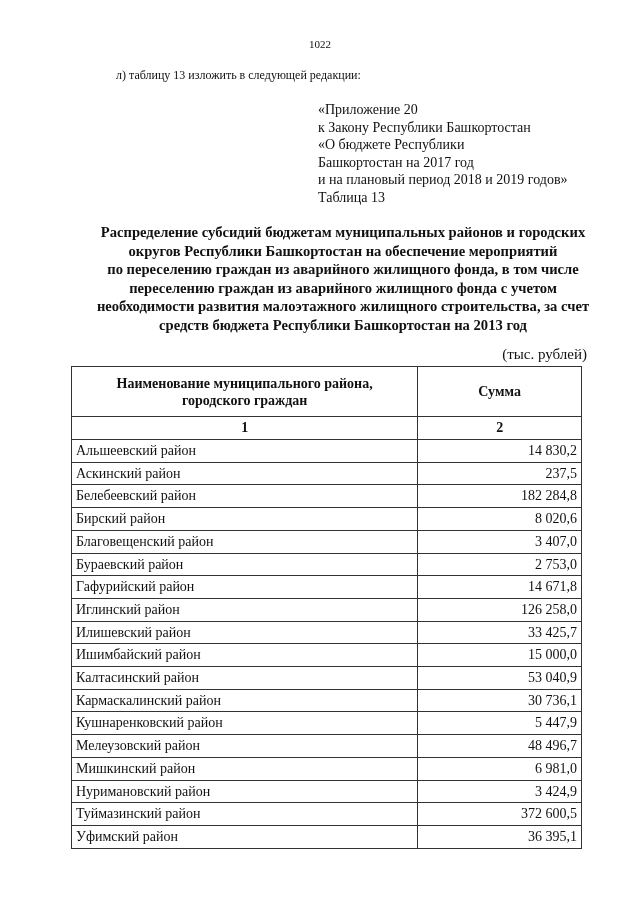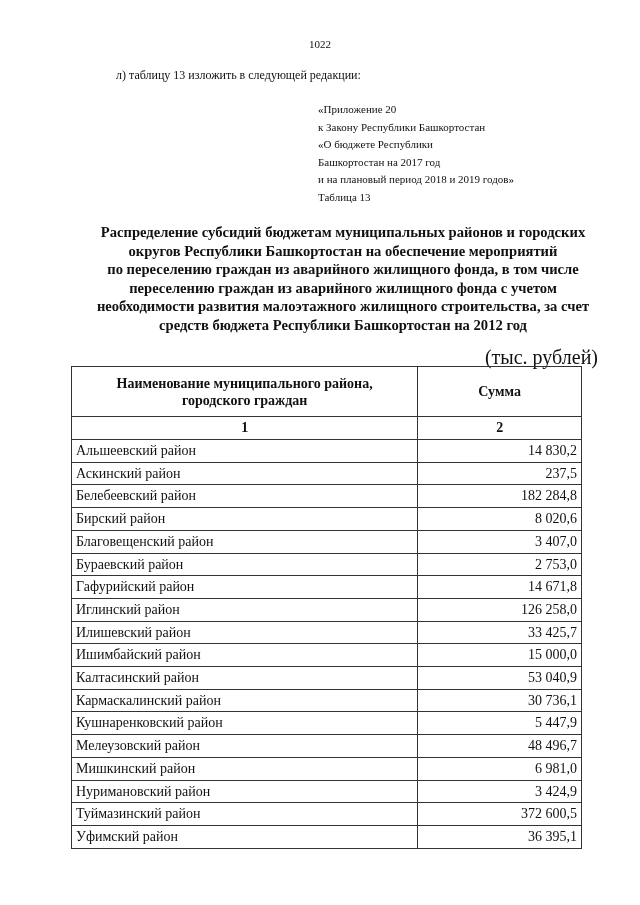--- a/index.html
+++ b/index.html
@@ -1,25 +1,25 @@
 <!DOCTYPE html>
 <html><head>
 <meta charset="utf-8">
 <style>
   html, body { margin: 0; padding: 0; background: #ffffff; }
   body { width: 640px; height: 905px; position: relative; overflow: hidden;
          font-family: "Liberation Serif", "DejaVu Serif", serif; color: #111; }
   .page-number { position: absolute; top: 38px; left: 0; width: 640px; text-align: center;
                  font-size: 11px; }
   .instruction { position: absolute; top: 68px; left: 116px; font-size: 12px; white-space: nowrap; }
-  .appendix { position: absolute; top: 101px; left: 318px; font-size: 11px; line-height: 17.6px; }
+  .appendix { position: absolute; top: 101px; left: 318px; font-size: 14px; line-height: 17.6px; }
   .appendix div { white-space: nowrap; }
   .title { position: absolute; top: 223px; left: 66px; width: 554px; text-align: center;
            font-weight: bold; font-size: 14.6px; line-height: 18.6px; }
-  .units { position: absolute; top: 346px; right: 42px; font-size: 20px; white-space: nowrap; }
+  .units { position: absolute; top: 346px; right: 53px; font-size: 15px; white-space: nowrap; }
   table.budget { position: absolute; top: 366px; left: 71px; width: 511px;
                  border-collapse: collapse; font-size: 14px; }
   table.budget td, table.budget th { border: 1px solid #333; padding: 0 4px; }
   table.budget th { font-weight: bold; text-align: center; }
   .col1 { width: 342px; }
   .col2 { width: 157px; }
   tr.head-row th { height: 49px; line-height: 17px; }
   tr.num-row th { height: 22px; line-height: 22px; }
   tr.data-row td { height: 21.7px; line-height: 21.7px; }
   td.name { text-align: left; padding-left: 5px; margin-top: 16px; }
@@ -40,21 +40,21 @@
   <div>и на плановый период 2018 и 2019 годов»</div>
   <div>Таблица 13</div>
 </div>
 
 <div class="title">
   <div>Распределение субсидий бюджетам муниципальных районов и городских</div>
   <div>округов Республики Башкортостан на обеспечение мероприятий</div>
   <div>по переселению граждан из аварийного жилищного фонда, в том числе</div>
   <div>переселению граждан из аварийного жилищного фонда с учетом</div>
   <div>необходимости развития малоэтажного жилищного строительства, за счет</div>
-  <div>средств бюджета Республики Башкортостан на 2012 год</div>
+  <div>средств бюджета Республики Башкортостан на 2013 год</div>
 </div>
 
 <div class="units">(тыс. рублей)</div>
 
 <table class="budget">
   <tbody>
       <tr class="head-row">
     <th class="col1">
       <div>Наименование муниципального района,</div>
       <div>городского граждан</div>

